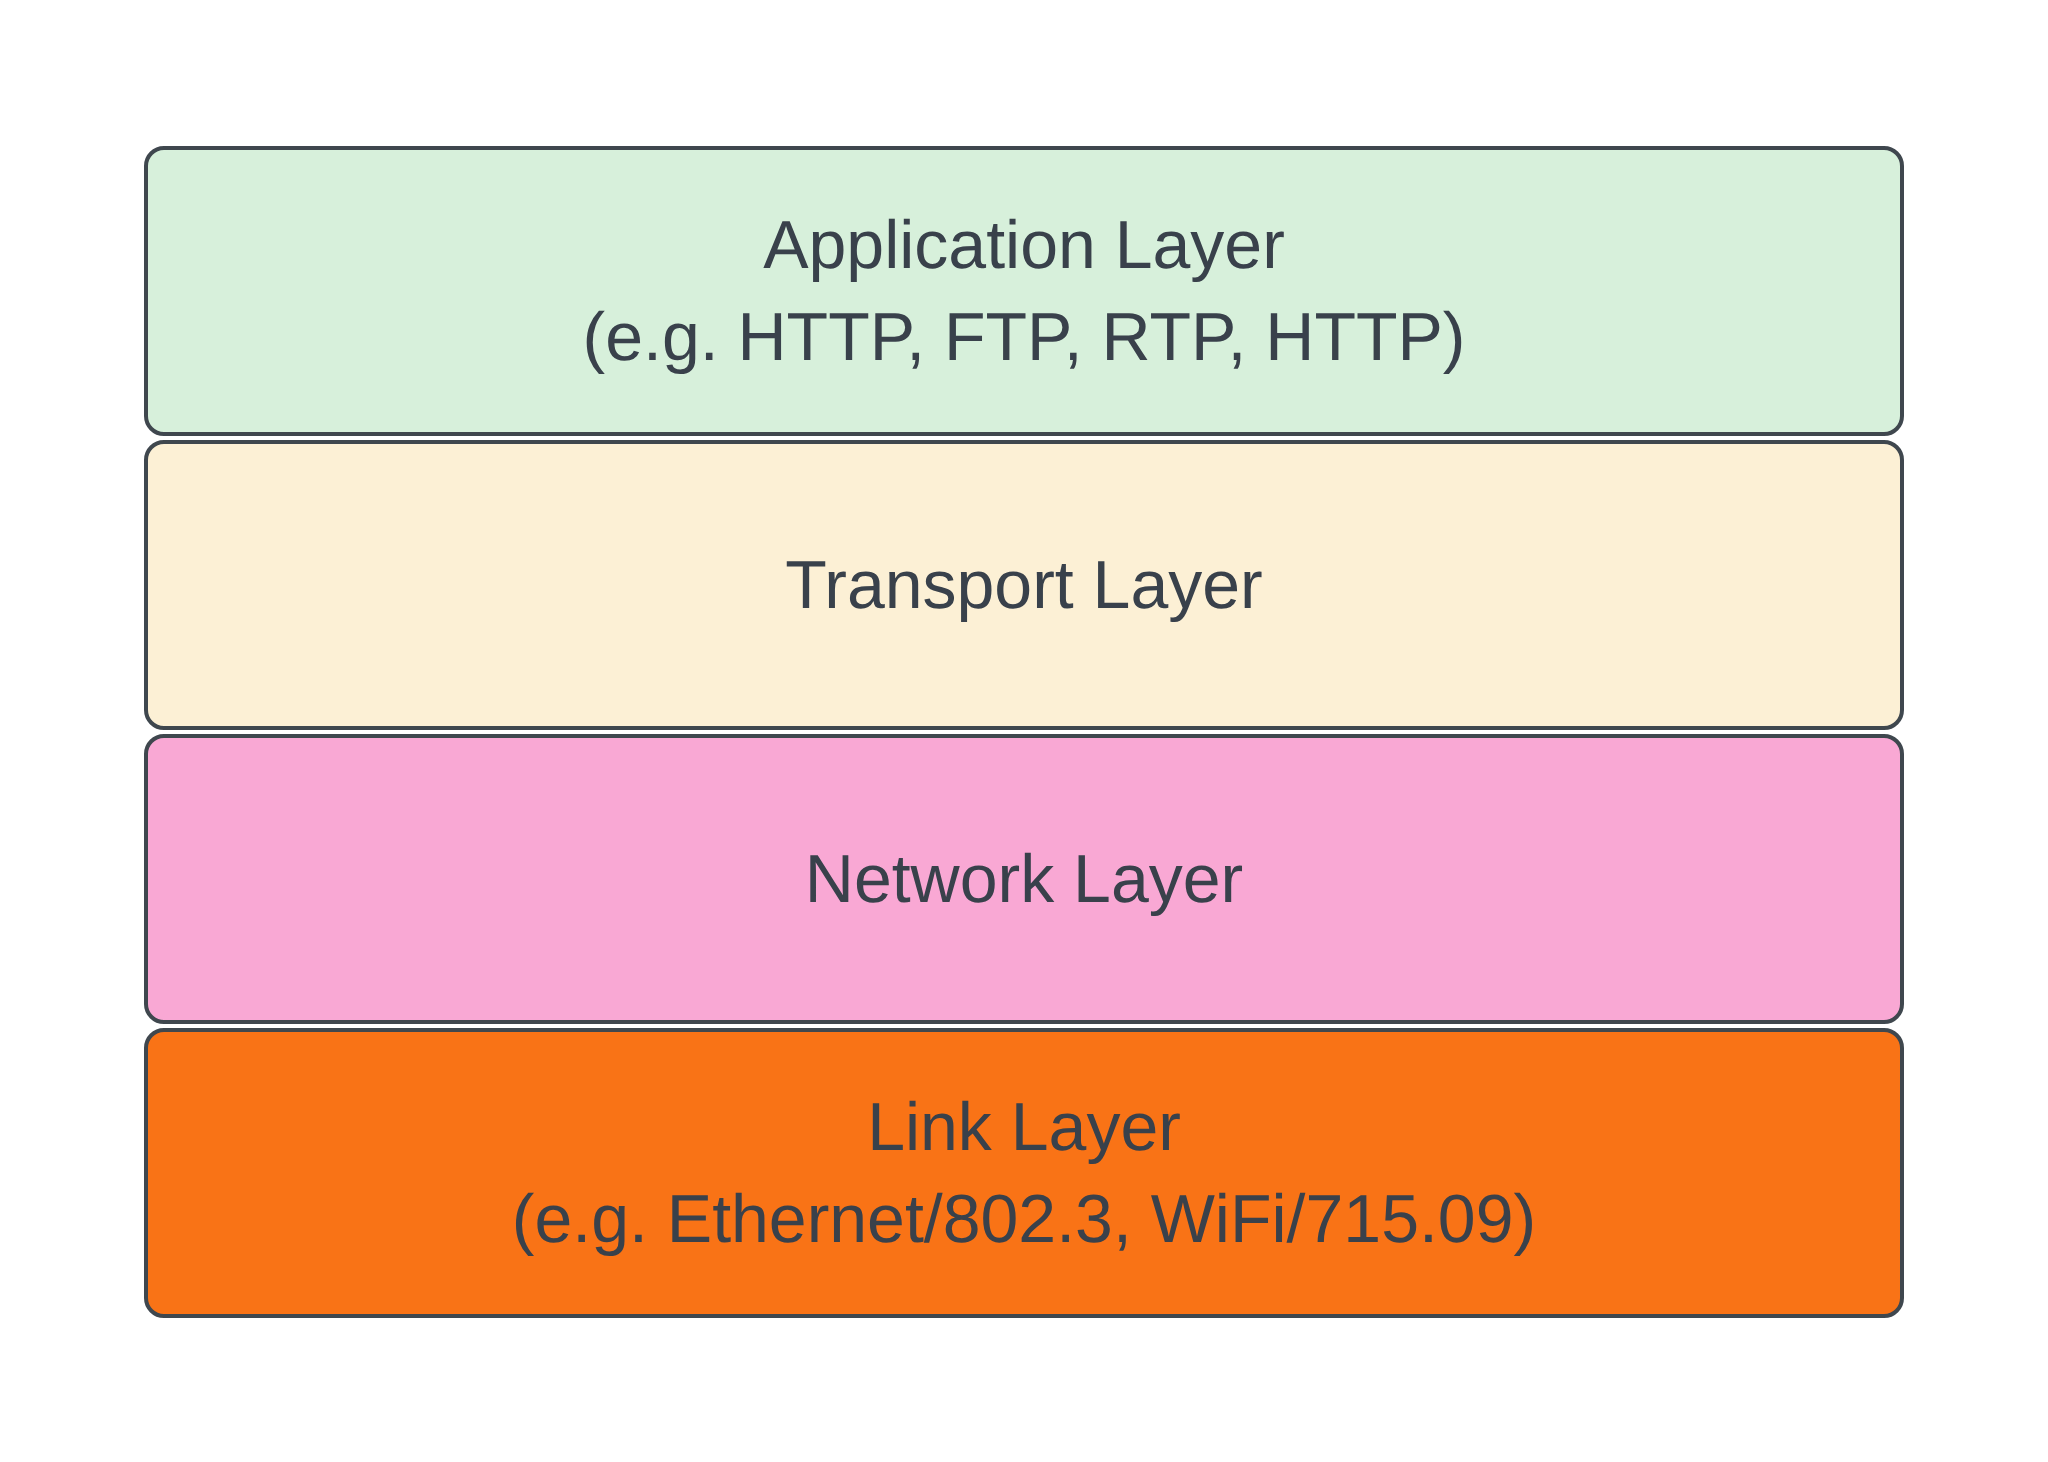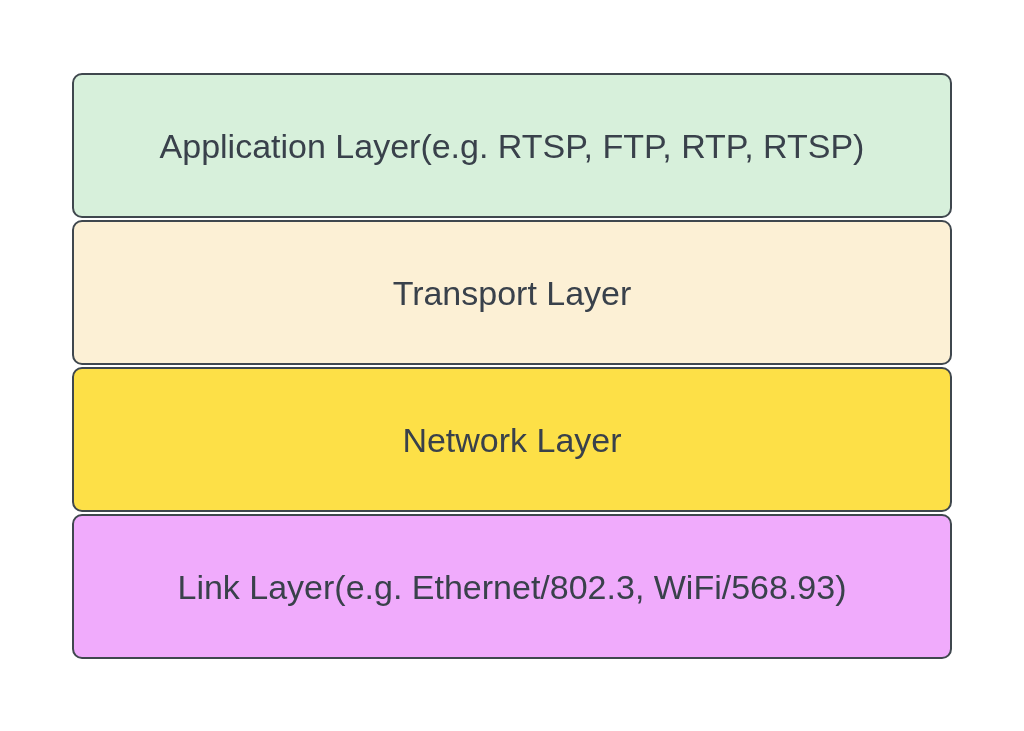--- a/index.html
+++ b/index.html
@@ -23,51 +23,51 @@
     display: flex;
     flex-direction: column;
     gap: 2px;
   }
   .layer-box {
     box-sizing: border-box;
     height: 145px;
     border: 2px solid #3f474e;
     border-radius: 10px;
     display: flex;
-    flex-direction: row;
+    flex-direction: column;
     justify-content: center;
     align-items: center;
     text-align: center;
   }
   .layer-title,
   .layer-subtitle {
     font-size: 34px;
     line-height: 46px;
     color: #39414b;
     white-space: nowrap;
   }
 </style>
 </head>
 <body>
 
 <div class="canvas">
   <div class="stack">
 
     <div class="layer-box" style="background-color: rgb(215, 240, 219); border-color: rgb(63, 71, 78);">
       <div class="layer-title" style="color: rgb(57, 65, 75);">Application Layer</div>
-      <div class="layer-subtitle" style="color: rgb(57, 65, 75);">(e.g. RTSP, FTP, RTP, RTSP)</div>
+      <div class="layer-subtitle" style="color: rgb(57, 65, 75);">(e.g. HTTP, FTP, RTP, HTTP)</div>
     </div>
 
     <div class="layer-box" style="background-color: rgb(252, 240, 213); border-color: rgb(63, 71, 78);">
       <div class="layer-title" style="color: rgb(57, 65, 75);">Transport Layer</div>
     </div>
 
-    <div class="layer-box" style="background-color: #fde047; border-color: rgb(63, 71, 78);">
+    <div class="layer-box" style="background-color: #f9a8d4; border-color: rgb(63, 71, 78);">
       <div class="layer-title" style="color: rgb(57, 65, 75);">Network Layer</div>
     </div>
 
-    <div class="layer-box" style="background-color: #f0abfc; border-color: rgb(63, 71, 78);">
+    <div class="layer-box" style="background-color: #f97316; border-color: rgb(63, 71, 78);">
       <div class="layer-title" style="color: rgb(57, 65, 75);">Link Layer</div>
-      <div class="layer-subtitle" style="color: rgb(57, 65, 75);">(e.g. Ethernet/802.3, WiFi/568.93)</div>
+      <div class="layer-subtitle" style="color: rgb(57, 65, 75);">(e.g. Ethernet/802.3, WiFi/715.09)</div>
     </div>
 
   </div>
 </div>
 
 </body></html>

